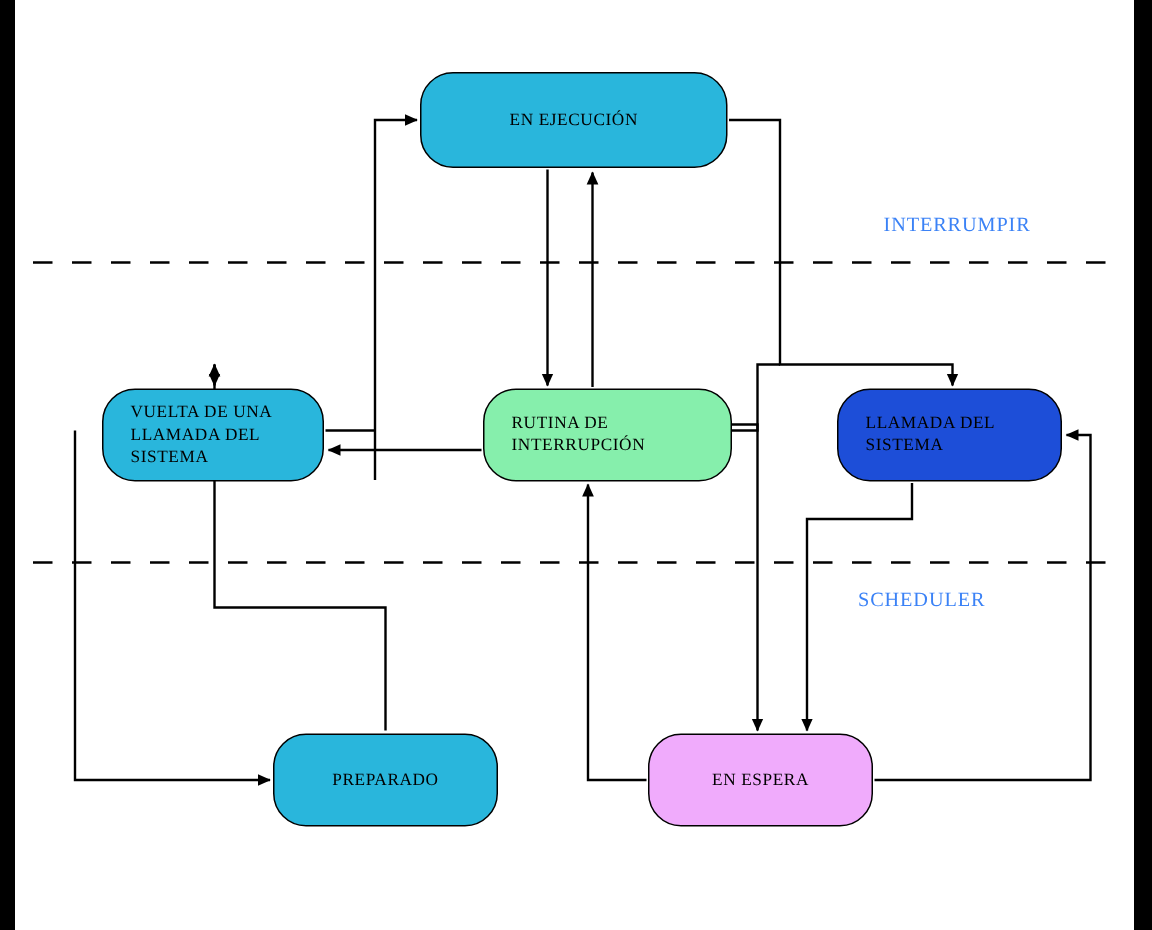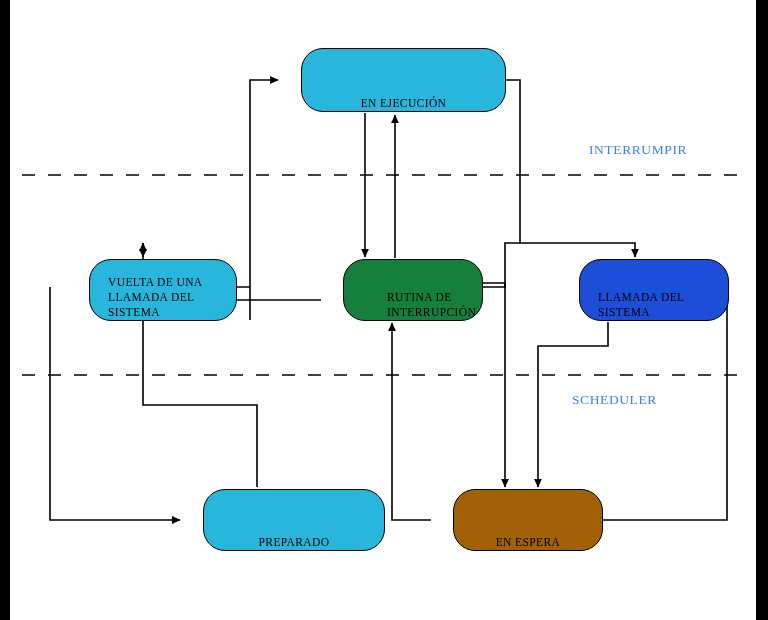--- a/index.html
+++ b/index.html
@@ -5,21 +5,21 @@
   html,body{margin:0;padding:0;background:#ffffff;}
   body{width:768px;height:620px;overflow:hidden;
        font-family:"Liberation Serif","DejaVu Serif",serif;}
   #stage{position:relative;width:768px;height:620px;background:#ffffff;}
   .edge-bar{position:absolute;top:0;height:620px;background:#000000;}
   #bar-left{left:0;width:10px;}
   #bar-right{left:756px;width:12px;}
   #canvas{position:absolute;left:0;top:0;width:768px;height:620px;}
   .node{position:absolute;box-sizing:border-box;
         background:#29b6dc;border:1.5px solid #000000;border-radius:22px;
-        display:flex;align-items:flex-end;margin-left:21px;}
+        display:flex;align-items:center;}
   .node .label{width:100%;font-size:11.5px;color:#000000;
         letter-spacing:.4px;line-height:15px;}
   .node.center .label{text-align:center;}
   .node.leftal .label{text-align:left;padding-left:18px;}
   .band-label{position:absolute;font-size:13.5px;color:#3b82f6;
         letter-spacing:.6px;white-space:nowrap;}
 </style>
 </head>
 <body>
 
@@ -65,30 +65,30 @@
       </g>
   </svg>
 
   <div id="nodes-layer">
       <div class="node center" style="left: 280px; top: 48px; width: 205px; height: 64px; background: rgb(41, 182, 220);">
         <span class="label">EN EJECUCIÓN</span>
       </div>
       <div class="node leftal" style="left: 68px; top: 259px; width: 148px; height: 62px; background: rgb(41, 182, 220);">
         <span class="label">VUELTA DE UNA LLAMADA DEL SISTEMA</span>
       </div>
-      <div class="node leftal" style="left: 322px; top: 259px; width: 140px; height: 62px; background: #15803d; padding-left: 25px;">
+      <div class="node leftal" style="left: 322px; top: 259px; width: 166px; height: 62px; background: #86efac;">
         <span class="label">RUTINA DE INTERRUPCIÓN</span>
       </div>
       <div class="node leftal" style="left: 558px; top: 259px; width: 150px; height: 62px; background: #1d4ed8;">
         <span class="label">LLAMADA DEL SISTEMA</span>
       </div>
-      <div class="node center" style="left: 182px; top: 489px; width: 182px; height: 62px; background: rgb(41, 182, 220);">
+      <div class="node center" style="left: 182px; top: 489px; width: 150px; height: 62px; background: rgb(41, 182, 220);">
         <span class="label">PREPARADO</span>
       </div>
-      <div class="node center" style="left: 432px; top: 489px; width: 150px; height: 62px; background: #a16207;">
+      <div class="node center" style="left: 432px; top: 489px; width: 150px; height: 62px; background: #f0abfc;">
         <span class="label">EN ESPERA</span>
       </div>
     </div>
   <div id="bands-layer">
       <div class="band-label" style="left: 589px; top: 142px;">INTERRUMPIR</div>
       <div class="band-label" style="left: 572px; top: 392px;">SCHEDULER</div>
     </div>
 </div>
 
 </body></html>

